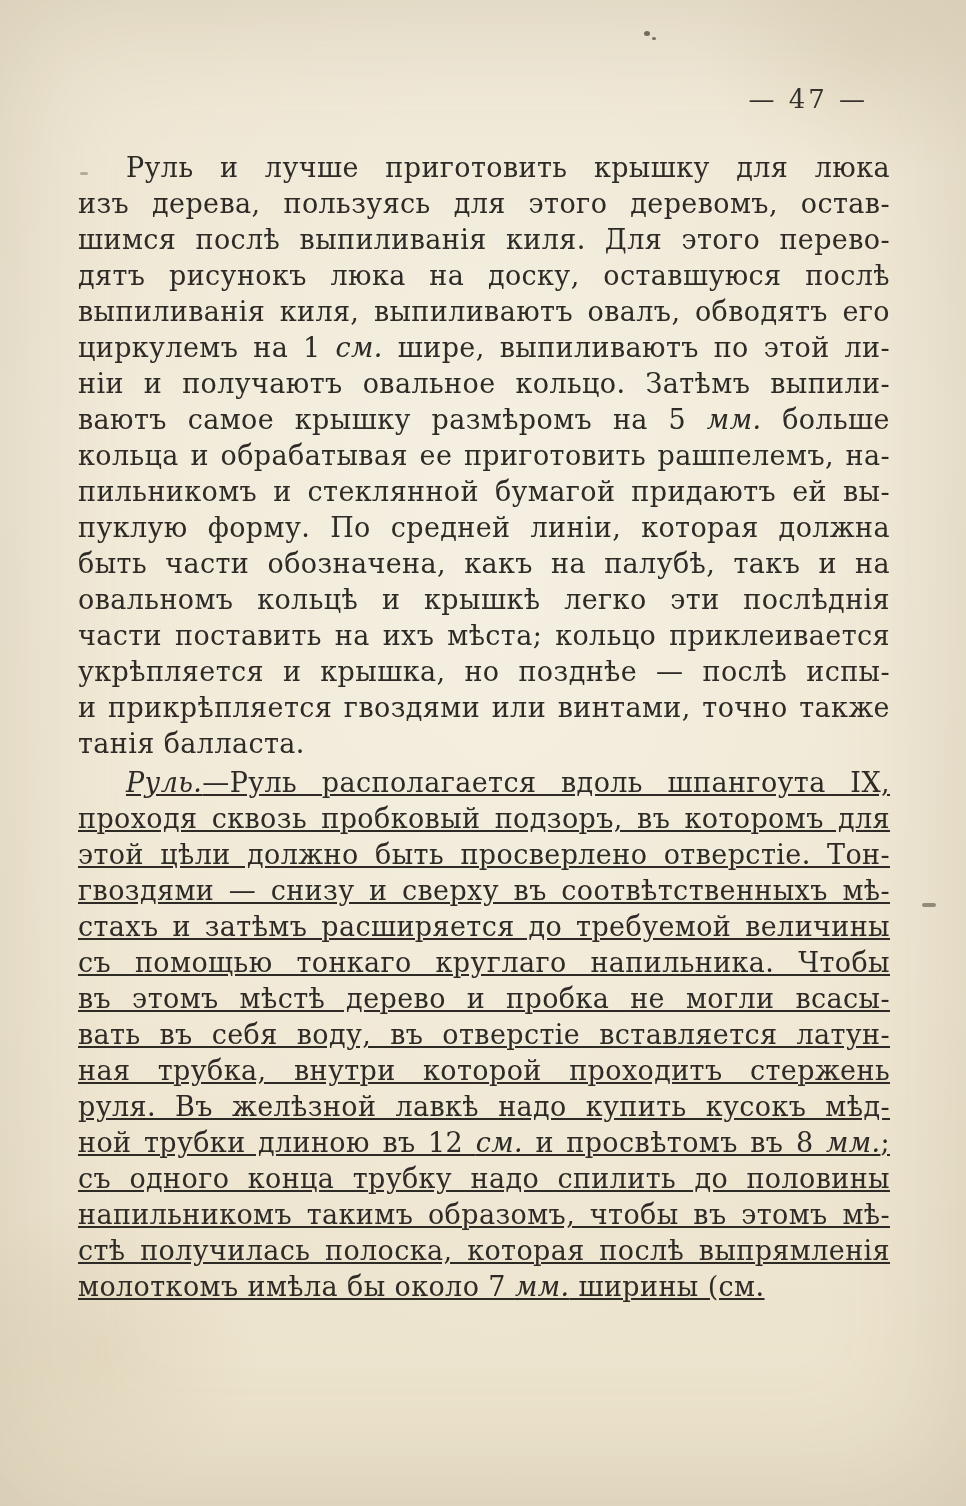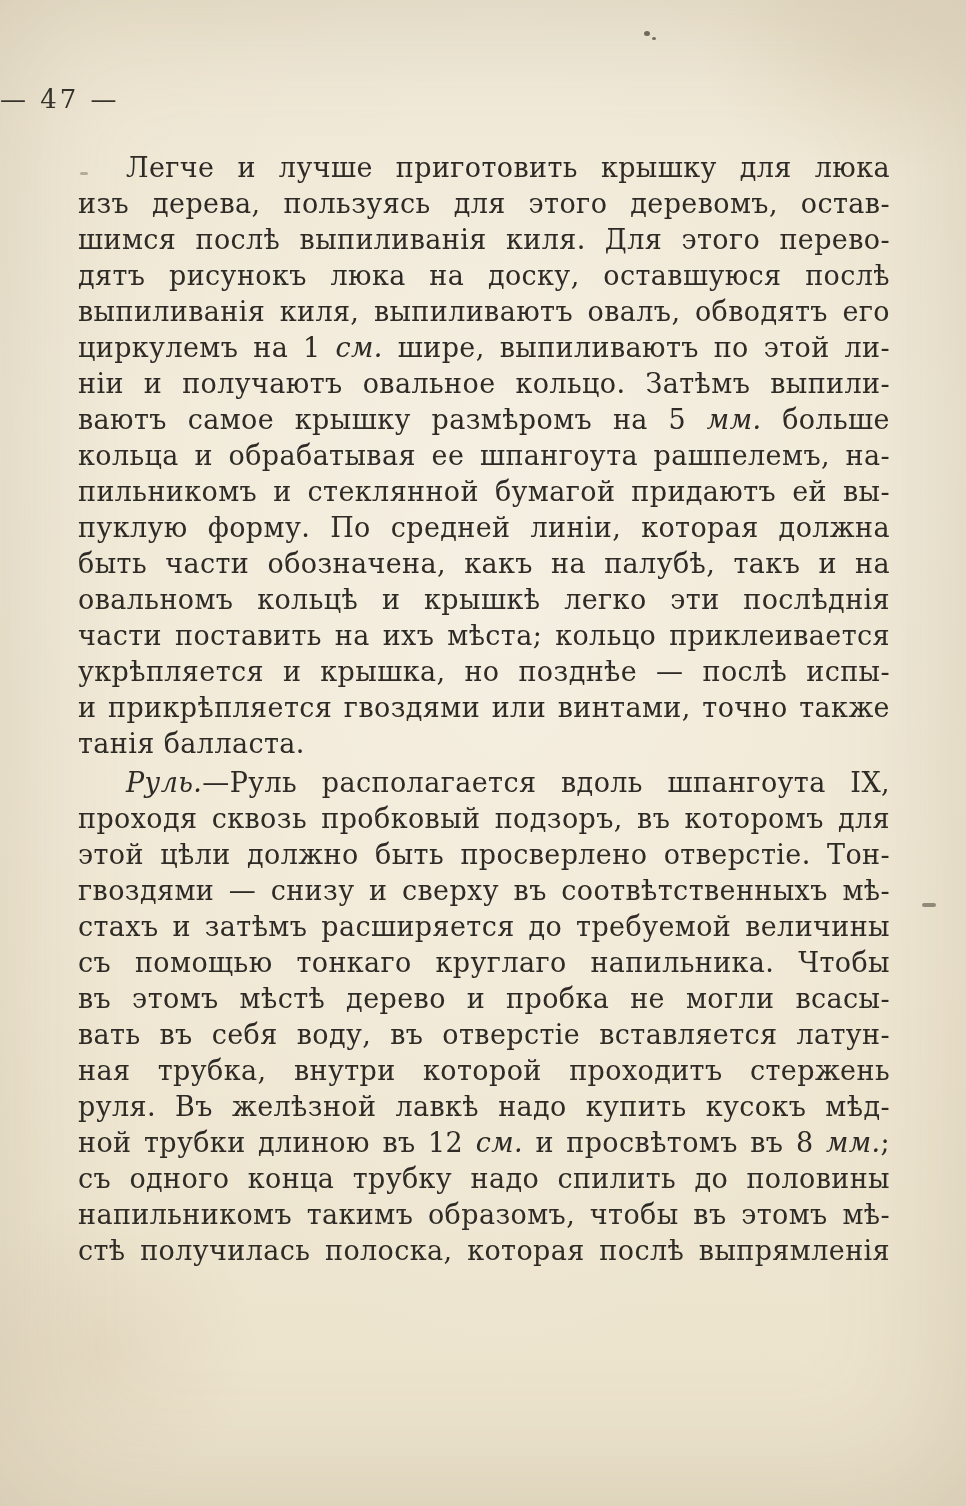--- a/index.html
+++ b/index.html
@@ -18,36 +18,36 @@
     box-shadow: inset 0 0 140px rgba(116, 96, 58, 0.20);
     overflow: hidden;
     font-family: "DejaVu Serif", serif;
     color: #2e2b26;
   }
   .page-number {
     position: absolute;
     top: 84px;
     left: 0;
     width: 868px;
-    text-align: left;
+    text-align: right;
     font-size: 26px;
     letter-spacing: 3px;
     color: #35322c;
   }
   .text-block {
     position: absolute;
     left: 78px;
     top: 150px;
     width: 812px;
     font-size: 27px;
     line-height: 36px;
     letter-spacing: 0.4px;
   }
   .paragraph { margin: 0; }
-  .paragraph + .paragraph { margin-top: 3px; }
+  .paragraph + .paragraph { margin-top: 3px; text-decoration: underline; }
   .line {
     text-align: justify;
     text-align-last: justify;
   }
   .line.last {
     text-align: right;
     text-align-last: left;
   }
   .line.indent {
     padding-left: 48px;
@@ -79,29 +79,29 @@
   <div class="stain stain-b"></div>
   <div class="ink-speck speck-a"></div>
   <div class="ink-speck speck-b"></div>
   <div class="ink-speck speck-c"></div>
   <div class="ink-speck speck-d"></div>
 
   <div class="page-number">— 47 —</div>
 
   <div class="text-block">
       <div class="paragraph">
-        <div class="line indent"><span>Легче и лучше приготовить крышку для люка</span></div>
+        <div class="line indent"><span>Руль и лучше приготовить крышку для люка</span></div>
         <div class="line"><span>изъ дерева, пользуясь для этого деревомъ, остав-</span></div>
         <div class="line"><span>шимся послѣ выпиливанія киля. Для этого перево-</span></div>
         <div class="line"><span>дятъ рисунокъ люка на доску, оставшуюся послѣ</span></div>
         <div class="line"><span>выпиливанія киля, выпиливаютъ овалъ, обводятъ его</span></div>
         <div class="line"><span>циркулемъ на 1 </span><span class="italic">см.</span><span> шире, выпиливаютъ по этой ли-</span></div>
         <div class="line"><span>ніи и получаютъ овальное кольцо. Затѣмъ выпили-</span></div>
         <div class="line"><span>ваютъ самое крышку размѣромъ на 5 </span><span class="italic">мм.</span><span> больше</span></div>
-        <div class="line"><span>кольца и обрабатывая ее шпангоута рашпелемъ, на-</span></div>
+        <div class="line"><span>кольца и обрабатывая ее приготовить рашпелемъ, на-</span></div>
         <div class="line"><span>пильникомъ и стеклянной бумагой придаютъ ей вы-</span></div>
         <div class="line"><span>пуклую форму. По средней линіи, которая должна</span></div>
         <div class="line"><span>быть части обозначена, какъ на палубѣ, такъ и на</span></div>
         <div class="line"><span>овальномъ кольцѣ и крышкѣ легко эти послѣднія</span></div>
         <div class="line"><span>части поставить на ихъ мѣста; кольцо приклеивается</span></div>
         <div class="line"><span>укрѣпляется и крышка, но позднѣе — послѣ испы-</span></div>
         <div class="line"><span>и прикрѣпляется гвоздями или винтами, точно также</span></div>
         <div class="line last"><span>танія балласта.</span></div>
       </div>
       <div class="paragraph">
@@ -112,15 +112,16 @@
         <div class="line"><span>стахъ и затѣмъ расширяется до требуемой величины</span></div>
         <div class="line"><span>съ помощью тонкаго круглаго напильника. Чтобы</span></div>
         <div class="line"><span>въ этомъ мѣстѣ дерево и пробка не могли всасы-</span></div>
         <div class="line"><span>вать въ себя воду, въ отверстіе вставляется латун-</span></div>
         <div class="line"><span>ная трубка, внутри которой проходитъ стержень</span></div>
         <div class="line"><span>руля. Въ желѣзной лавкѣ надо купить кусокъ мѣд-</span></div>
         <div class="line"><span>ной трубки длиною въ 12 </span><span class="italic">см.</span><span> и просвѣтомъ въ 8 </span><span class="italic">мм.</span><span>;</span></div>
         <div class="line"><span>съ одного конца трубку надо спилить до половины</span></div>
         <div class="line"><span>напильникомъ такимъ образомъ, чтобы въ этомъ мѣ-</span></div>
         <div class="line"><span>стѣ получилась полоска, которая послѣ выпрямленія</span></div>
+        <div class="line last"><span>молоткомъ имѣла бы около 7 </span><span class="italic">мм.</span><span> ширины (см.</span></div>
       </div>
     </div>
 </div>
 
 </body></html>

